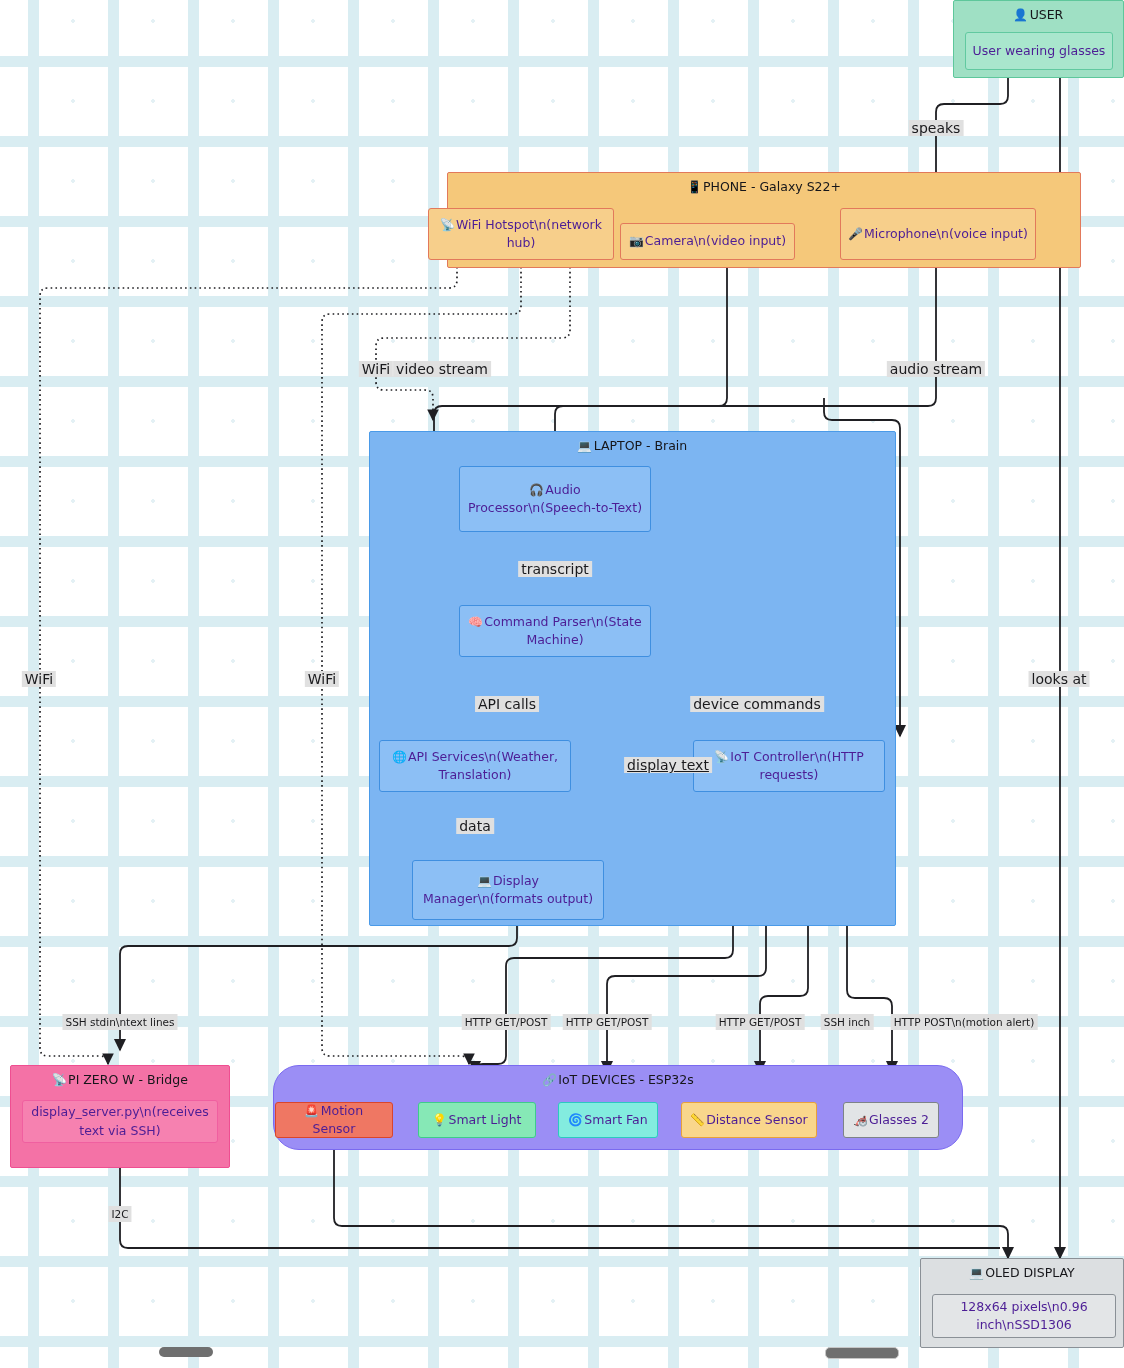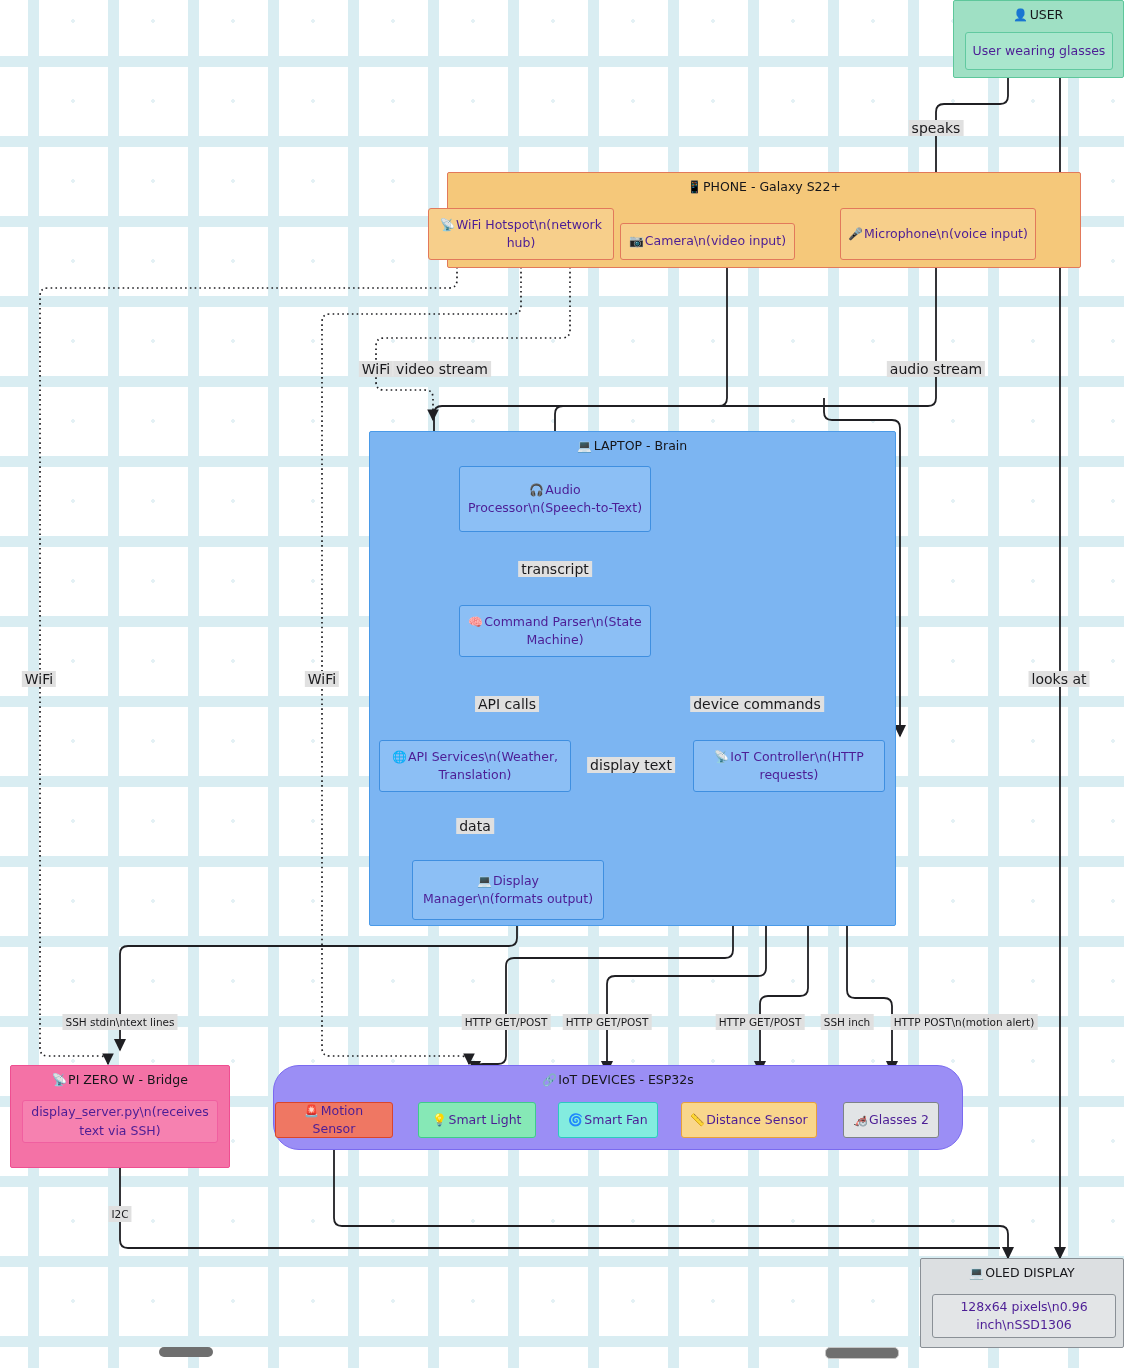--- a/index.html
+++ b/index.html
@@ -239,21 +239,21 @@
   </div>
 
   <div class="elabel" style="left:936px;  top:128px;">speaks</div>
   <div class="elabel" style="left:376px;  top:369px;">WiFi</div>
   <div class="elabel" style="left:442px;  top:369px;">video stream</div>
   <div class="elabel" style="left:936px;  top:369px;">audio stream</div>
   <div class="elabel" style="left:555px;  top:569px;">transcript</div>
   <div class="elabel" style="left:39px;   top:679px;">WiFi</div>
   <div class="elabel" style="left:322px;  top:679px;">WiFi</div>
   <div class="elabel" style="left:507px;  top:704px;text-align:right;">API calls</div>
-  <div class="elabel" style="left:631px;  top:765px;">display text</div>
+  <div class="elabel" style="left:668px;  top:765px;text-decoration:underline;">display text</div>
   <div class="elabel" style="left:757px; top:704px;">device commands</div>
   <div class="elabel" style="left:1059px; top:679px;">looks at</div>
   <div class="elabel" style="left:475px;  top:826px;">data</div>
   <div class="elabel small" style="left:120px; top:1022px;">SSH stdin\ntext lines</div>
   <div class="elabel small" style="left:506px; top:1022px;">HTTP GET/POST</div>
   <div class="elabel small" style="left:607px; top:1022px;">HTTP GET/POST</div>
   <div class="elabel small" style="left:760px; top:1022px;">HTTP GET/POST</div>
   <div class="elabel small" style="left:847px; top:1022px;">SSH inch</div>
   <div class="elabel small" style="left:964px; top:1022px;">HTTP POST\n(motion alert)</div>
   <div class="elabel small" style="left:120px; top:1214px;">I2C</div>

